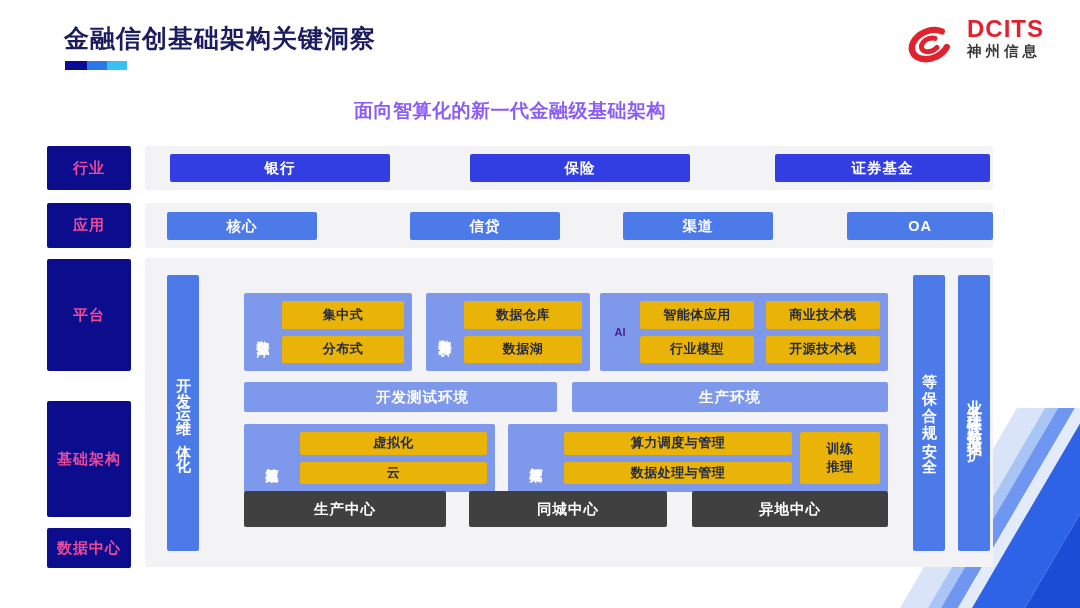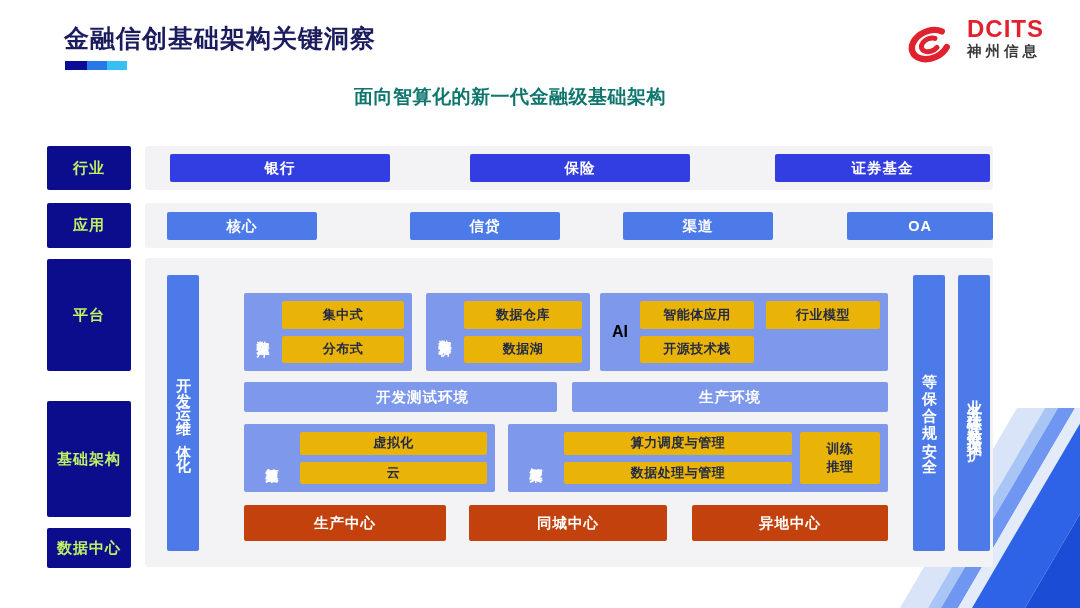--- a/index.html
+++ b/index.html
@@ -22,28 +22,28 @@
   .title-underline .s1 { width:22px; background:#0A0C96; }
   .title-underline .s2 { width:20px; background:#2A77E8; }
   .title-underline .s3 { width:20px; background:#38C0F2; }
 
   .logo { position:absolute; top:16px; right:36px; display:flex; align-items:flex-start; gap:9px; z-index:2; }
   .logo-text { display:flex; flex-direction:column; line-height:1.05; }
   .logo-brand { color:#E0222E; font-size:24px; font-weight:800; letter-spacing:1px; }
   .logo-company { color:#3A3A3A; font-size:14.5px; font-weight:700; letter-spacing:4px; margin-top:3px; }
 
   .subtitle {
-    position:absolute; left:0; right:60px; top:84px; text-align:center; z-index:2;
-    font-size:19px; font-weight:800; color:#0f766e; letter-spacing:0.5px;
+    position:absolute; left:0; right:60px; top:98px; text-align:center; z-index:2;
+    font-size:19px; font-weight:800; color:#8b5cf6; letter-spacing:0.5px;
   }
 
   
   .side-label {
     position:absolute; left:47px; width:84px; z-index:2;
-    background:#0C0D8C; color:#bef264; font-weight:700; font-size:15px;
+    background:#0C0D8C; color:#ec4899; font-weight:700; font-size:15px;
     display:flex; align-items:center; justify-content:center;
     border-radius:2px; letter-spacing:1px;
   }
   .lbl-industry { top:146px; height:44px; }
   .lbl-application { top:203px; height:45px; }
   .lbl-platform { top:259px; height:112px; }
   .lbl-infra { top:401px; height:116px; }
   .lbl-datacenter { top:528px; height:40px; }
 
   
@@ -87,40 +87,40 @@
   .grp-gp  { left:99px;  top:166px; width:251px; height:68px; }
   .grp-sm  { left:363px; top:166px; width:380px; height:68px; }
 
   .v-label {
     flex:0 0 auto; width:22px; display:flex; align-items:center; justify-content:center;
     writing-mode:vertical-rl; text-orientation:upright;
     color:#fff; font-weight:800; font-size:13px; line-height:1; letter-spacing:1px;
   }
   .grp-gp .v-label, .grp-sm .v-label { width:40px; letter-spacing:0; }
   .h-label { flex:0 0 auto; width:24px; display:flex; align-items:center; justify-content:center;
-             color:#000000; font-weight:800; font-size:16px; }
+             color:#4c1d95; font-weight:800; font-size:11px; }
 
   .stack { flex:1; display:flex; flex-direction:column; gap:7px; }
   .lite {
     flex:1; background:#eab308; border-radius:2px;
     display:flex; align-items:center; justify-content:center;
     color:#222A45; font-weight:700; font-size:13px; letter-spacing:0.5px;
   }
   .ai-grid { flex:1; display:grid; grid-template-columns:1fr 1fr; grid-template-rows:1fr 1fr; gap:7px 12px; }
   .side-box { flex:0 0 80px; display:flex; flex-direction:column; line-height:1.35; }
 
   
   .env-bar { position:absolute; top:124px; height:30px; background:#7E99EC; border-radius:2px;
              display:flex; align-items:center; justify-content:center;
              color:#fff; font-weight:700; font-size:14.5px; letter-spacing:1px; }
   .env-0 { left:99px;  width:313px;padding-left:44px; }
   .env-1 { left:427px; width:316px; }
 
   
-  .center-btn { position:absolute; top:247px; height:36px; background:#c2410c; border-radius:2px;
+  .center-btn { position:absolute; top:233px; height:36px; background:#404040; border-radius:2px;
                 display:flex; align-items:center; justify-content:center;
                 color:#fff; font-weight:700; font-size:14.5px; letter-spacing:1px; }
   .ctr-0 { left:99px;  width:202px; }
   .ctr-1 { left:324px; width:198px; }
   .ctr-2 { left:547px; width:196px; }
 </style>
 </head>
 <body>
 
 <div class="slide">
@@ -192,20 +192,21 @@
       <div class="stack">
         <div class="lite">数据仓库</div>
         <div class="lite">数据湖</div>
       </div>
     </div>
 
     <div class="group grp-ai">
       <div class="h-label">AI</div>
       <div class="ai-grid">
         <div class="lite">智能体应用</div>
+        <div class="lite">商业技术栈</div>
         <div class="lite">行业模型</div>
         <div class="lite">开源技术栈</div>
       </div>
     </div>
 
     <div class="env-bar env-0">开发测试环境</div>
     <div class="env-bar env-1">生产环境</div>
 
     <div class="group grp-gp">
       <div class="v-label">通算框架</div>

